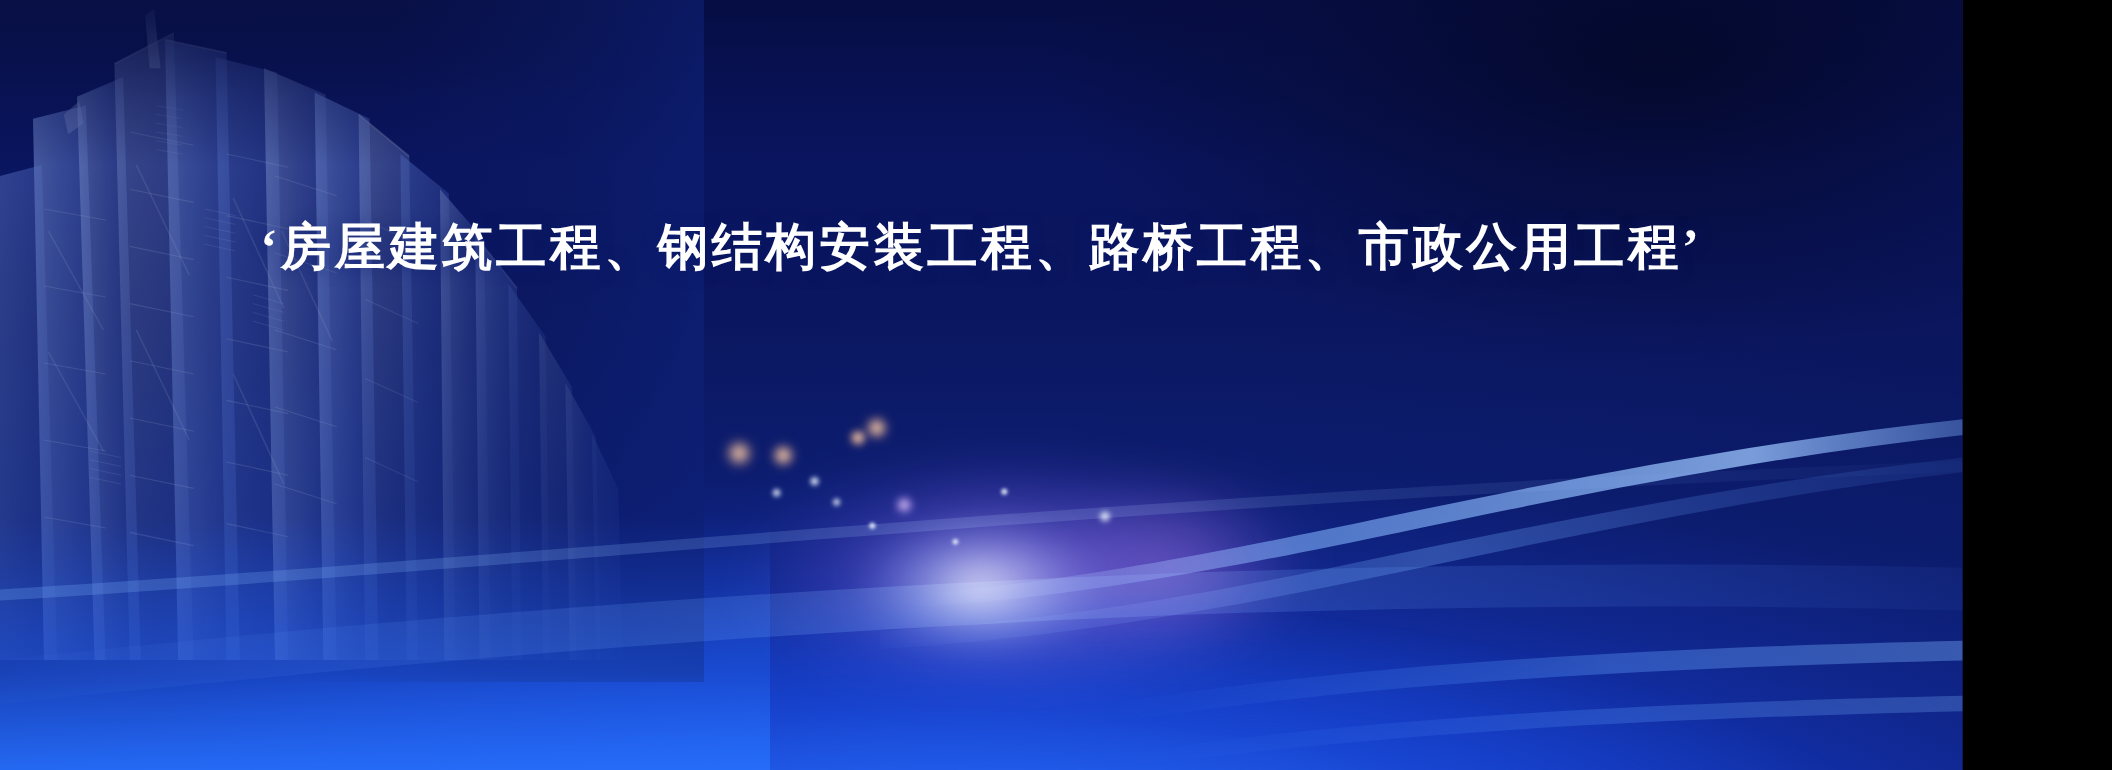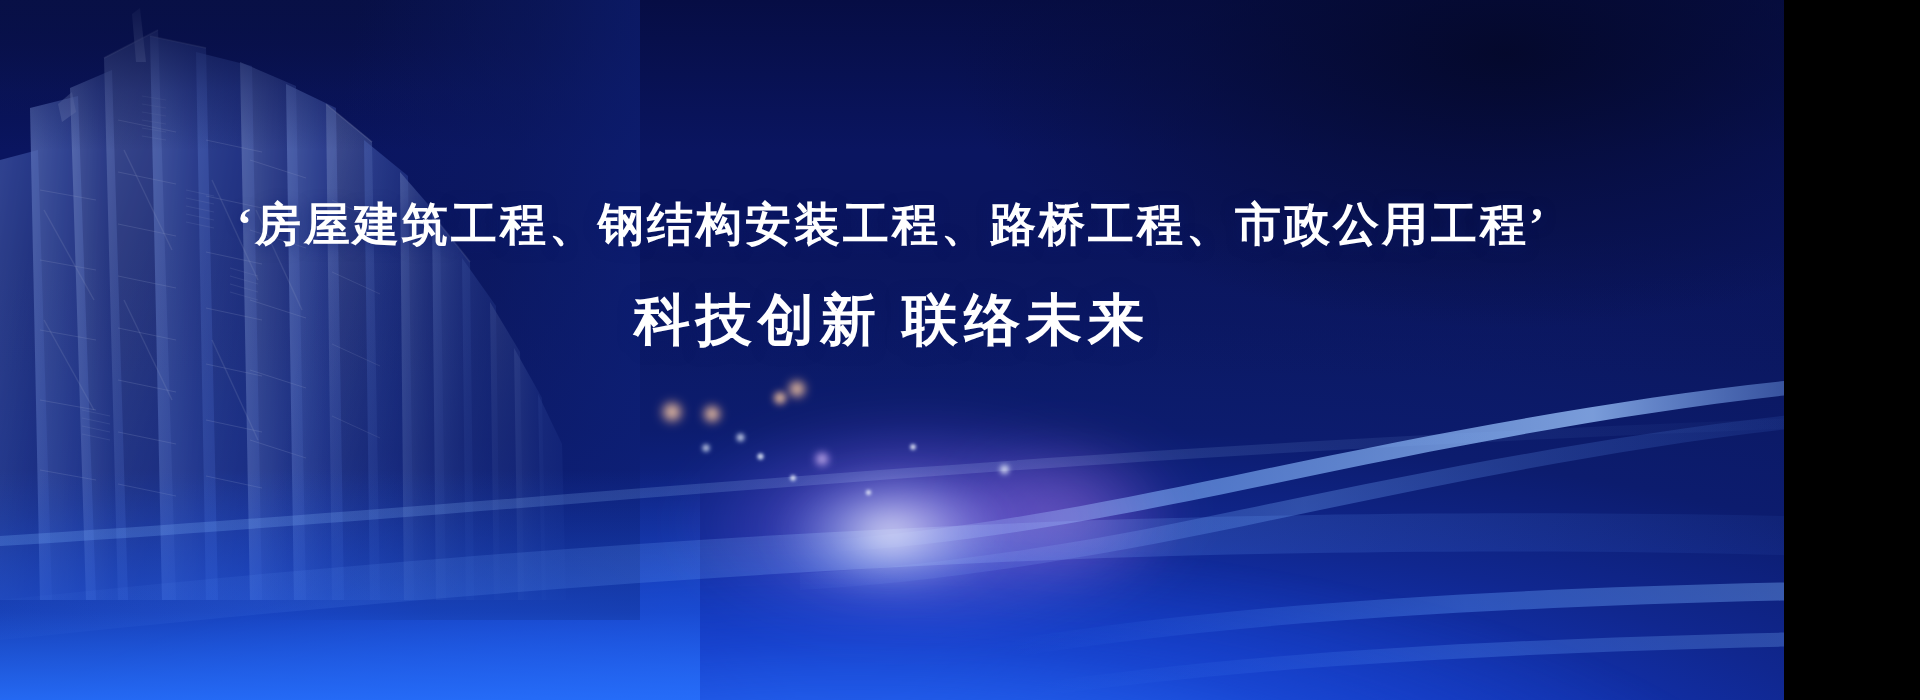--- a/index.html
+++ b/index.html
@@ -345,16 +345,15 @@
       <div class="bokeh white" style="left: 754.5px; top: 450.5px; width: 11px; height: 11px; filter: blur(1.8px);"></div>
       <div class="bokeh violet" style="left: 811px; top: 448px; width: 22px; height: 22px; filter: blur(3.5px);"></div>
       <div class="bokeh white" style="left: 788px; top: 473px; width: 10px; height: 10px; filter: blur(1.6px);"></div>
       <div class="bokeh white" style="left: 908px; top: 442px; width: 10px; height: 10px; filter: blur(1.6px);"></div>
       <div class="bokeh white" style="left: 863.5px; top: 487.5px; width: 9px; height: 9px; filter: blur(1.5px);"></div>
       <div class="bokeh white" style="left: 996.5px; top: 461.5px; width: 15px; height: 15px; filter: blur(2.4px);"></div>
     </div>
 
   <div class="content">
     <div class="headline">‘房屋建筑工程、钢结构安装工程、路桥工程、市政公用工程’</div>
-    <div class="subhead">科技创新  联络未来</div>
   </div>
 
 </div>
 
 </body></html>

